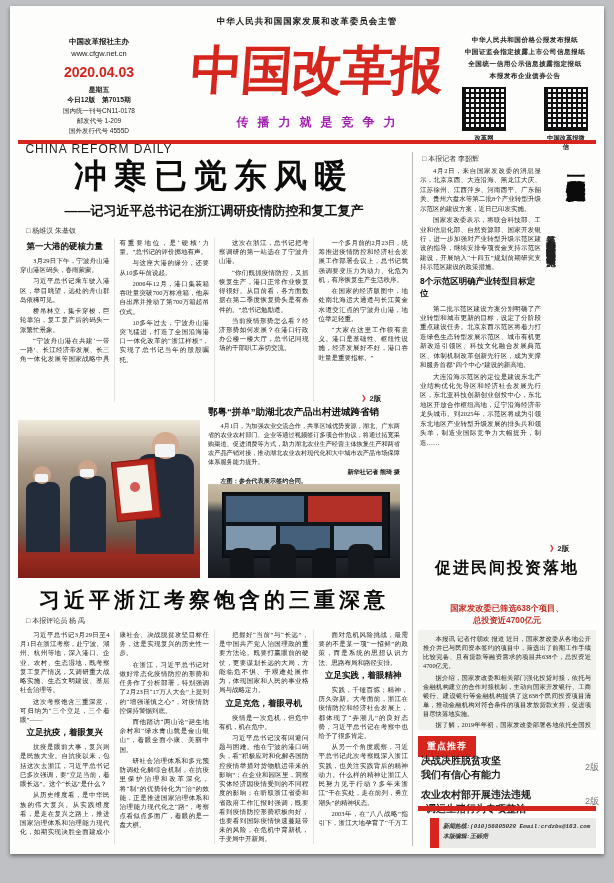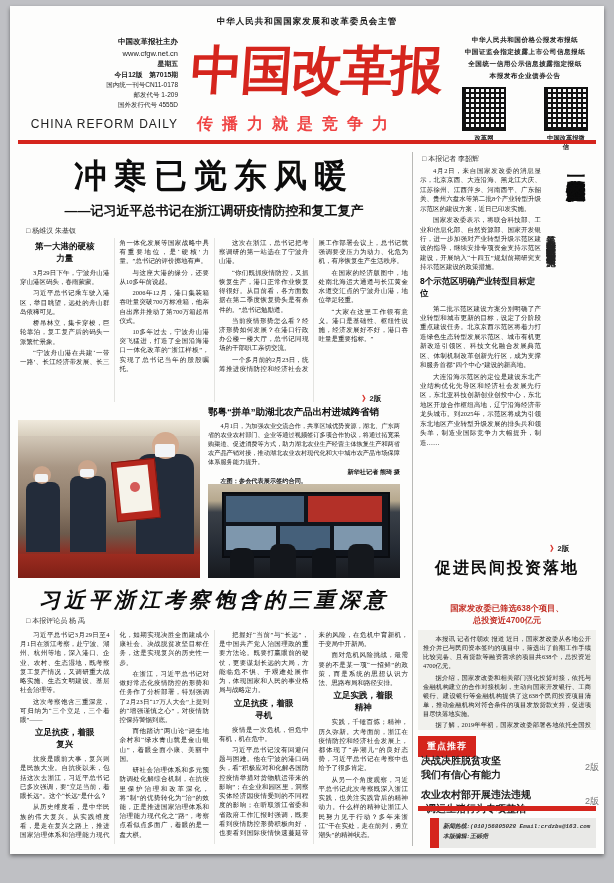--- a/index.html
+++ b/index.html
@@ -2,44 +2,44 @@
 <html><head>
 <meta charset="utf-8">
 <style>
   html,body{margin:0;padding:0;}
   body{background:#bfc0c4;font-family:"Liberation Sans",sans-serif;-webkit-font-smoothing:antialiased;}
   .canvas{position:relative;width:614px;height:883px;overflow:hidden;background:#bfc0c4;}
   .page{position:absolute;left:10px;top:6px;width:594px;height:848px;background:#fdfdfc;box-shadow:0 2px 4px rgba(0,0,0,.45);}
   .abs{position:absolute;}
   
   .supervisor{left:0;top:10px;width:100%;text-align:center;font-size:8.5px;font-weight:bold;color:#222;letter-spacing:1px;}
-  .mh-left{left:10px;top:30px;width:158px;text-align:right;color:#222;}
+  .mh-left{left:10px;top:30px;width:158px;text-align:center;color:#222;}
   .mh-left div{line-height:1.55;}
   .mh-org{font-size:7.5px;font-weight:bold;}
   .mh-web{font-size:7.5px;}
   .mh-date{font-size:14px;font-weight:bold;color:#d5251d;margin:3px 0 1px;}
   .mh-sm{font-size:6.8px;font-weight:bold;}
   .mh-xs{font-size:6.5px;}
   .mh-en{font-size:12px;font-weight:normal;letter-spacing:1px;margin-top:4px;}
   .paper-title{left:178px;top:30px;width:256px;text-align:center;font-family:"Liberation Serif",serif;font-size:52px;font-weight:bold;color:#d5251d;letter-spacing:-2px;transform:skewX(-4deg);line-height:1.35;}
-  .slogan{left:178px;top:108px;width:256px;font-size:16px;font-weight:bold;color:#ef4444;letter-spacing:9px;text-indent:9px;}
+  .slogan{left:178px;top:108px;width:256px;text-align:center;font-size:12px;font-weight:bold;color:#a21caf;letter-spacing:9px;text-indent:9px;}
   .mh-right{left:444px;top:28px;width:142px;text-align:center;color:#222;}
   .mh-right .ln{font-size:6.6px;font-weight:bold;line-height:1.8;letter-spacing:.5px;}
   .qr-row{display:flex;justify-content:space-between;margin-top:6px;padding:0 8px;}
   .qr{width:44px;}
   .qr .code{width:40px;height:40px;margin:0 auto;border:2px solid #111;background:
      repeating-linear-gradient(0deg,#111 0 2px,transparent 2px 5px),
      repeating-linear-gradient(90deg,#111 0 2px,#f7f7f7 2px 5px);}
   .qr .lbl{font-size:6.3px;font-weight:bold;margin-top:3px;}
   .red-rule{left:8px;top:134px;width:578px;height:4px;background:#d5251d;}
   
   .byline{font-size:7px;color:#333;}
   .cols{column-gap:10px;column-rule:1px solid #e3e3e0;overflow:hidden;text-align:justify;}
   .cols p{margin:0 0 2px;text-indent:2em;font-size:6.5px;line-height:1.42;color:#222;font-family:"Liberation Serif",serif;}
-  .cols h4{margin:3px 13px;text-align:center;text-indent:0;font-size:8.5px;color:#111;font-family:"Liberation Sans",sans-serif;}
+  .cols h4{margin:3px 4px;text-align:center;text-indent:0;font-size:8.5px;color:#111;font-family:"Liberation Sans",sans-serif;}
   .jump{font-size:7.5px;font-weight:bold;color:#222;}
   .jump .ar{color:#d5251d;font-weight:bold;}
   
   .lead-head{left:8px;top:148px;width:392px;text-align:center;font-size:33px;font-weight:bold;color:#0c0c0c;letter-spacing:7px;}
   .lead-sub{left:8px;top:196px;width:392px;text-align:center;font-size:13px;font-weight:bold;color:#111;}
   .lead-by{left:16px;top:220px;}
   .lead-cols{left:10px;top:232px;width:388px;height:164px;column-count:4;}
   .lead-jump{left:352px;top:388px;}
   
   .photo-head{left:198px;top:400px;width:192px;font-size:9.5px;font-weight:bold;color:#111;}
@@ -53,21 +53,21 @@
   .person{background:#232c3a;border-radius:8px 8px 0 0;}
   .head{background:#caa58c;border-radius:50%;}
   .mask{background:#f2f4f6;border-radius:2px;}
   .folder{background:#b5271d;border:1px solid #7e1711;}
   .cert{background:#f6f3ea;}
   .seal{background:#c33;border-radius:50%;opacity:.8;}
   .screenpane{background:#45607a;}
   .screenpane.red{background:#b33028;}
   .screenpane.lt{background:#7e97ad;}
   
-  .com-head{left:8px;top:580px;width:392px;text-align:center;font-size:21px;font-weight:bold;color:#0c0c0c;letter-spacing:4px;font-style:italic;}
+  .com-head{left:8px;top:580px;width:392px;text-align:center;font-size:21px;font-weight:bold;color:#0c0c0c;letter-spacing:4px;}
   .com-by{left:16px;top:610px;}
   .com-cols{left:10px;top:624px;width:388px;height:214px;column-count:4;}
   
   .vdiv{left:402px;top:146px;width:1px;height:694px;background:#b9b9b6;}
   .r-by{left:412px;top:148px;}
   .ind-row{left:410px;top:160px;width:176px;height:386px;display:flex;}
   .ind-body{width:121px;height:386px;overflow:hidden;text-align:justify;}
   .ind-body p{margin:0 0 2px;text-indent:2em;font-size:6.5px;line-height:1.45;color:#222;font-family:"Liberation Serif",serif;}
   .ind-body h4{margin:4px 0;font-size:8.5px;color:#111;text-align:left;}
   .ind-sub{width:16px;padding-top:62px;writing-mode:vertical-rl;text-orientation:upright;font-size:9.5px;font-weight:bold;color:#222;letter-spacing:1px;}
@@ -94,20 +94,21 @@
 <body>
 
 <div class="canvas">
   <div class="page">
 
     <div class="abs supervisor">中华人民共和国国家发展和改革委员会主管</div>
 
     <div class="abs mh-left">
       <div class="mh-org">中国改革报社主办</div>
       <div class="mh-web">www.cfgw.net.cn</div>
+      <div class="mh-date">2020.04.03</div>
       <div class="mh-sm">星期五</div>
       <div class="mh-sm">今日12版　第7015期</div>
       <div class="mh-xs">国内统一刊号CN11-0178</div>
       <div class="mh-xs">邮发代号 1-209</div>
       <div class="mh-xs">国外发行代号 4555D</div>
       <div class="mh-en">CHINA REFORM DAILY</div>
     </div>
 
     <div class="abs paper-title">中国改革报</div>
     <div class="abs slogan">传播力就是竞争力</div>
@@ -195,21 +196,21 @@
     <div class="abs cols com-cols">
         <p>习近平总书记3月29日至4月1日在浙江考察，赴宁波、湖州、杭州等地，深入港口、企业、农村、生态湿地，既考察复工复产情况，又调研重大战略实施、生态文明建设、基层社会治理等。</p>
         <p>这次考察饱含三重深意，可归纳为“三个立足，三个着眼”——</p>
         <h4>立足抗疫，着眼复兴</h4>
         <p>抗疫是眼前大事，复兴则是民族大业。自抗疫以来，包括这次去浙江，习近平总书记已多次强调，要“立足当前，着眼长远”。这个“长远”是什么？</p>
         <p>从历史维度看，是中华民族的伟大复兴。从实践维度看，是走在复兴之路上，推进国家治理体系和治理能力现代化，如期实现决胜全面建成小康社会、决战脱贫攻坚目标任务，这是实现复兴的历史性一步。</p>
         <p>在浙江，习近平总书记对做好常态化疫情防控的形势和任务作了分析部署，特别强调了2月23日“17万人大会”上提到的“增强谨慎之心”，对疫情防控保持警惕到底。</p>
         <p>而他踏访“两山论”诞生地余村和“绿水青山就是金山银山”，着眼全面小康、美丽中国。</p>
         <p>研社会治理体系和多元预防调处化解综合机制，在抗疫里保护治理和改革深化，将“制”的优势转化为“治”的效能，正是推进国家治理体系和治理能力现代化之“路”，考察点看似点多面广，着眼的是一盘大棋。</p>
         <p>把握好“当前”与“长远”，是中国共产党人治国理政的重要方法论。既要打赢眼前的硬仗，更要谋划长远的大局，方能临危不惧、于艰难处展作为，体现国家和人民的事业格局与战略定力。</p>
-        <h4>立足抗疫，着眼寻机</h4>
+        <h4>立足克危，着眼寻机</h4>
         <p>疫情是一次危机，但危中有机，机在危中。</p>
         <p>习近平总书记没有回避问题与困难。他在宁波的港口码头，看“积极应对和化解各国防控疫情举措对货物航运带来的影响”；在企业和园区里，洞察实体经济因疫情受到的不同程度的影响；在听取浙江省委和省政府工作汇报时强调，既要看到疫情防控形势积极向好，也要看到国际疫情快速蔓延带来的风险，在危机中育新机，于变局中开新局。</p>
         <p>面对危机风险挑战，最需要的不是某一项“一招鲜”的政策，而是系统的思想认识方法、思路布局和路径安排。</p>
         <h4>立足实践，着眼精神</h4>
         <p>实践，千锤百炼；精神，历久弥新。大考面前，浙江在疫情防控和经济社会发展上，都体现了“弄潮儿”的良好态势，习近平总书记在考察中也给予了很多肯定。</p>
         <p>从另一个角度观察，习近平总书记此次考察既深入浙江实践，也关注实践背后的精神动力。什么样的精神让浙江人民努力见于行动？多年来浙江“干在实处，走在前列，勇立潮头”的精神状态。</p>
         <p>2003年，在“八八战略”指引下，浙江大地孕育了“千万工程”等丰硕成果。走在前列要谋新篇，勇立潮头方显担当。</p>
       </div>
 
     <div class="abs vdiv"></div>

